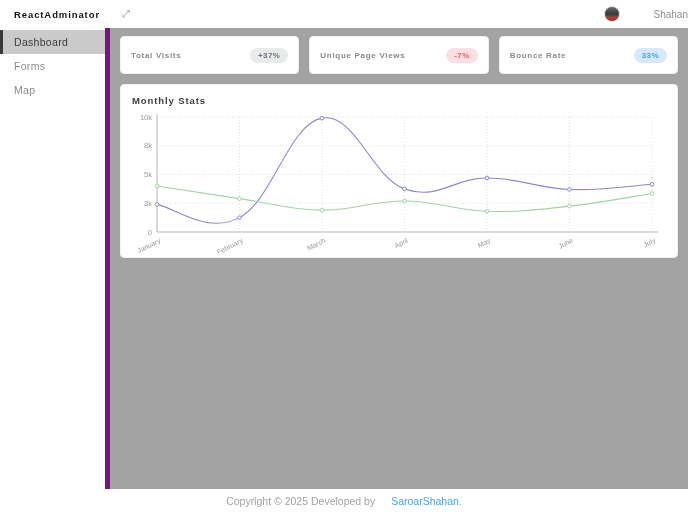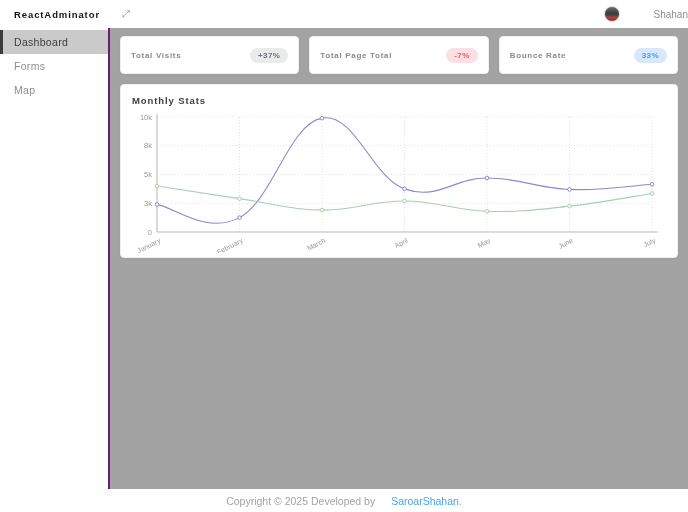--- a/index.html
+++ b/index.html
@@ -12,21 +12,21 @@
   .logo{width:110px;box-sizing:border-box;padding-left:14px;font-size:9.5px;font-weight:bold;
         letter-spacing:.9px;color:#141414;cursor:pointer;white-space:nowrap;}
   .toggle{margin-left:12px;font-size:10px;color:#8f8f8f;cursor:pointer;line-height:1;}
   .header-right{margin-left:auto;display:flex;align-items:center;padding-right:0;gap:29px;}
   .avatar{width:14px;height:14px;border-radius:50%;cursor:pointer;
           background:linear-gradient(180deg,#6e6e6e 0%,#3c3c3c 45%,#4a4a4a 62%,#b8413a 72%,#8e2f2c 100%);
           border:1px solid #d8d8d8;}
   .user-name{margin-left:5px;font-size:10px;color:#8f8f8f;cursor:pointer;}
   
   .app{display:flex;height:461px;}
-  .sidebar{width:110px;box-sizing:border-box;background:#ffffff;border-right:2px solid #701a75;padding-top:2px;}
+  .sidebar{width:110px;box-sizing:border-box;background:#ffffff;border-right:5px solid #701a75;padding-top:2px;}
   .nav-item{padding:6px 0 6px 11px;font-size:10.5px;letter-spacing:.3px;color:#8d8d8d;
             cursor:pointer;border-left:3px solid transparent;}
   .nav-item.active{background:#cacaca;border-left:3px solid #3a3a3a;color:#3d3d3d;}
   .main{flex:1;background:#a3a3a3;box-sizing:border-box;padding:8px 10px;}
   
   .stats-row{display:flex;gap:10px;}
   .stat-card{flex:1;height:38px;box-sizing:border-box;background:#fff;border:1px solid #f0f0f0;
              border-radius:4px;box-shadow:0 1px 3px rgba(0,0,0,.04);
              display:flex;align-items:center;justify-content:space-between;padding:0 10px;}
   .stat-label{font-size:8px;font-weight:bold;letter-spacing:.7px;color:#8a8a8a;white-space:nowrap;}
@@ -59,21 +59,21 @@
       <div class="nav-item">Forms</div>
       <div class="nav-item">Map</div>
     </nav>
   <main class="main">
     <div class="stats-row" id="stats-row">
         <div class="stat-card">
           <span class="stat-label">Total Visits</span>
           <span class="stat-badge" style="background: rgb(233, 235, 235); color: rgb(104, 115, 125);">+37%</span>
         </div>
         <div class="stat-card">
-          <span class="stat-label">Total Page Total</span>
+          <span class="stat-label">Unique Page Views</span>
           <span class="stat-badge" style="background: rgb(252, 223, 227); color: rgb(226, 91, 104);">-7%</span>
         </div>
         <div class="stat-card">
           <span class="stat-label">Bounce Rate</span>
           <span class="stat-badge" style="background: rgb(216, 232, 250); color: rgb(74, 160, 233);">33%</span>
         </div>
       </div>
     <section class="chart-card">
       <h2 class="chart-title">Monthly Stats</h2>
       <svg id="chart" class="chart-svg" width="534" height="144" viewBox="0 0 534 144">

